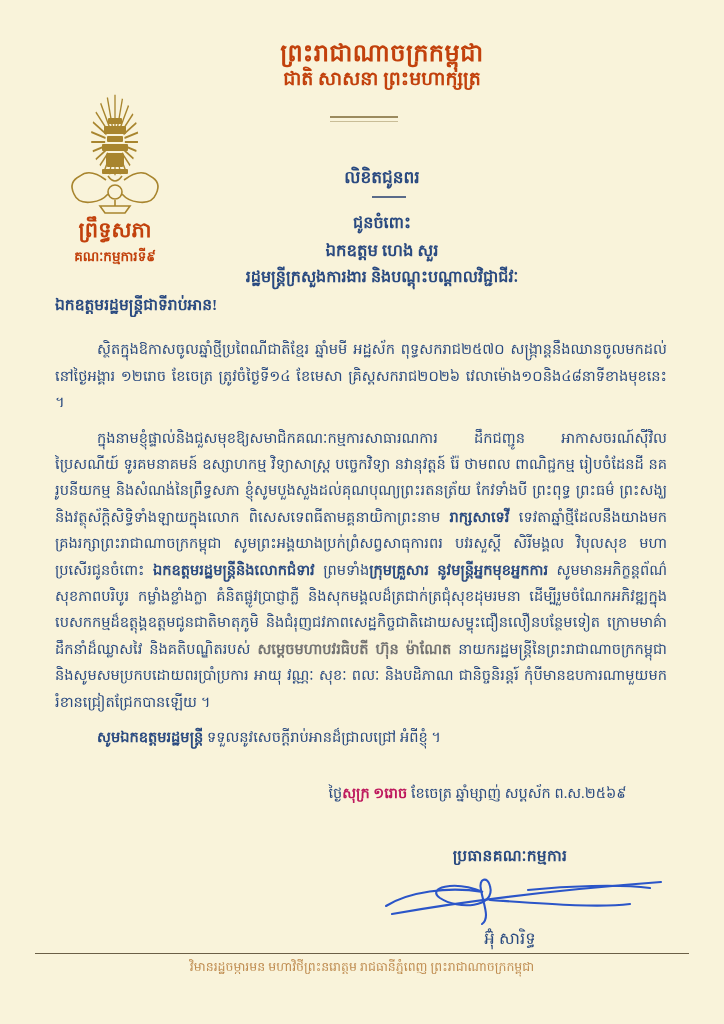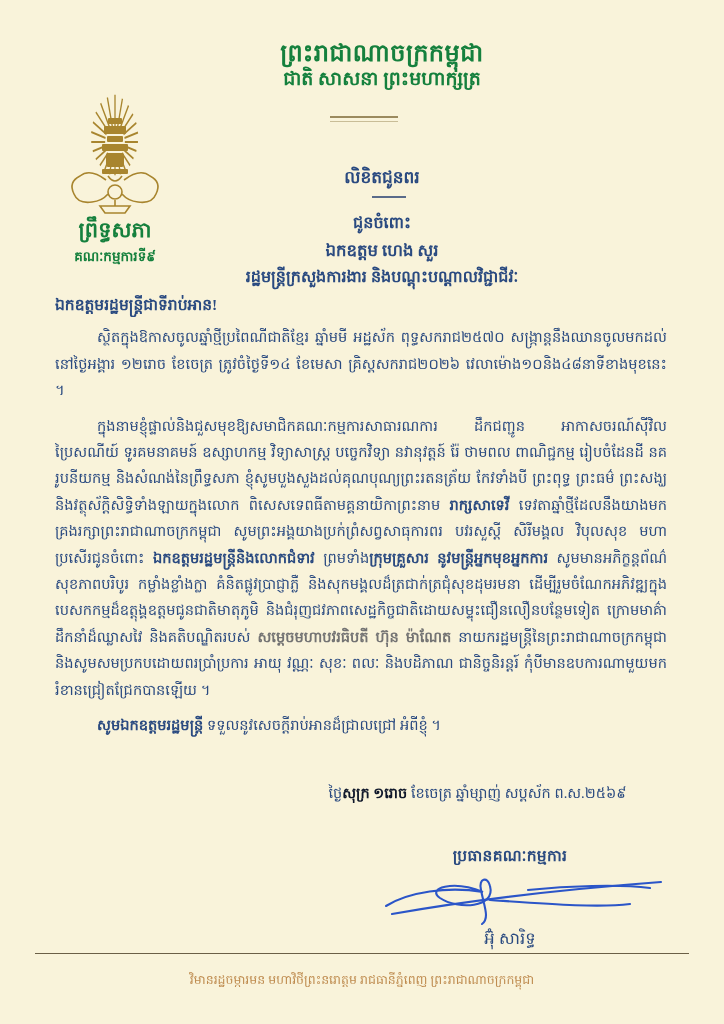--- a/index.html
+++ b/index.html
@@ -6,52 +6,52 @@
   body{
     width:724px;height:1024px;
     background:#f9f3da;
     position:relative;
     overflow:hidden;
     font-family:"Liberation Serif", serif;
     color:#2a4a80;
   }
   .abs{position:absolute;}
   .center{text-align:center;}
-  .gold{color:#15803d;}
+  .gold{color:#c2410c;}
   .navy{color:#2a4a80;}
   .bold{font-weight:bold;}
   .red{color:#737373;font-weight:bold;}
-  .ink{color:#0f172a;font-weight:bold;font-family:Liberation Serif, serif;}
+  .ink{color:#be185d;font-weight:bold;font-family:Liberation Serif, serif;}
   .tan{color:#bf8c50;}
 
   .kingdom-line1{left:100px;right:60px;top:38px;font-size:24px;font-weight:bold;letter-spacing:.5px;}
   .kingdom-line2{left:100px;right:60px;top:66px;font-size:19px;font-weight:bold;}
   .header-divider{left:330px;top:116px;width:68px;height:3px;border-top:2px solid #9b8a5e;border-bottom:1px solid #c9bd97;}
 
   .emblem-box{left:60px;top:92px;width:110px;height:125px;}
   .senate-label{left:50px;top:216px;width:130px;font-size:21px;font-weight:bold;}
   .commission-label{left:44px;top:248px;width:142px;font-size:13.5px;font-weight:bold;}
 
   .doc-type{left:110px;right:70px;top:166px;font-size:17px;font-weight:bold;}
   .doc-type-divider{left:372px;top:196px;width:34px;border-top:2px solid #5a6b8a;}
   .addressed-label{left:110px;right:70px;top:212px;font-size:16px;font-weight:bold;}
   .addressee-name{left:110px;right:70px;top:240px;font-size:16.5px;font-weight:bold;}
   .addressee-title{left:110px;right:70px;top:266px;font-size:16px;font-weight:bold;}
 
   .body-flow{left:55px;right:57px;top:292px;font-size:14.6px;line-height:26.4px;text-align:justify;}
-  .salutation{font-weight:bold;font-size:15.5px;margin-bottom:6px;text-align:left;}
+  .salutation{font-weight:bold;font-size:15.5px;margin-bottom:18px;text-align:left;}
   .para{text-indent:42px;margin:0 0 9px 0;}
   .closing{text-indent:42px;margin:0;}
 
   .dateline{left:275px;width:405px;top:778px;font-size:14.5px;line-height:30px;text-align:center;}
   .chair-title{left:370px;width:280px;top:846px;font-size:15.5px;font-weight:bold;letter-spacing:.3px;}
   .signature-box{left:378px;top:866px;width:290px;height:66px;}
   .signer-name{left:370px;width:280px;top:928px;font-size:16.5px;font-weight:normal;}
 
-  .footer{left:35px;right:35px;top:953px;border-top:1.5px solid #6b5f46;padding-top:18px;}
+  .footer{left:35px;right:35px;top:953px;border-top:1.5px solid #6b5f46;padding-top:5px;}
   .footer-address{font-size:12.5px;line-height:17px;}
   .footer-contacts{font-size:11.5px;line-height:16px;}
 </style>
 </head>
 <body>
 
 <div class="abs center gold kingdom-line1">ព្រះរាជាណាចក្រកម្ពុជា</div>
 <div class="abs center gold kingdom-line2">ជាតិ សាសនា ព្រះមហាក្សត្រ</div>
 <div class="abs header-divider"></div>
 

